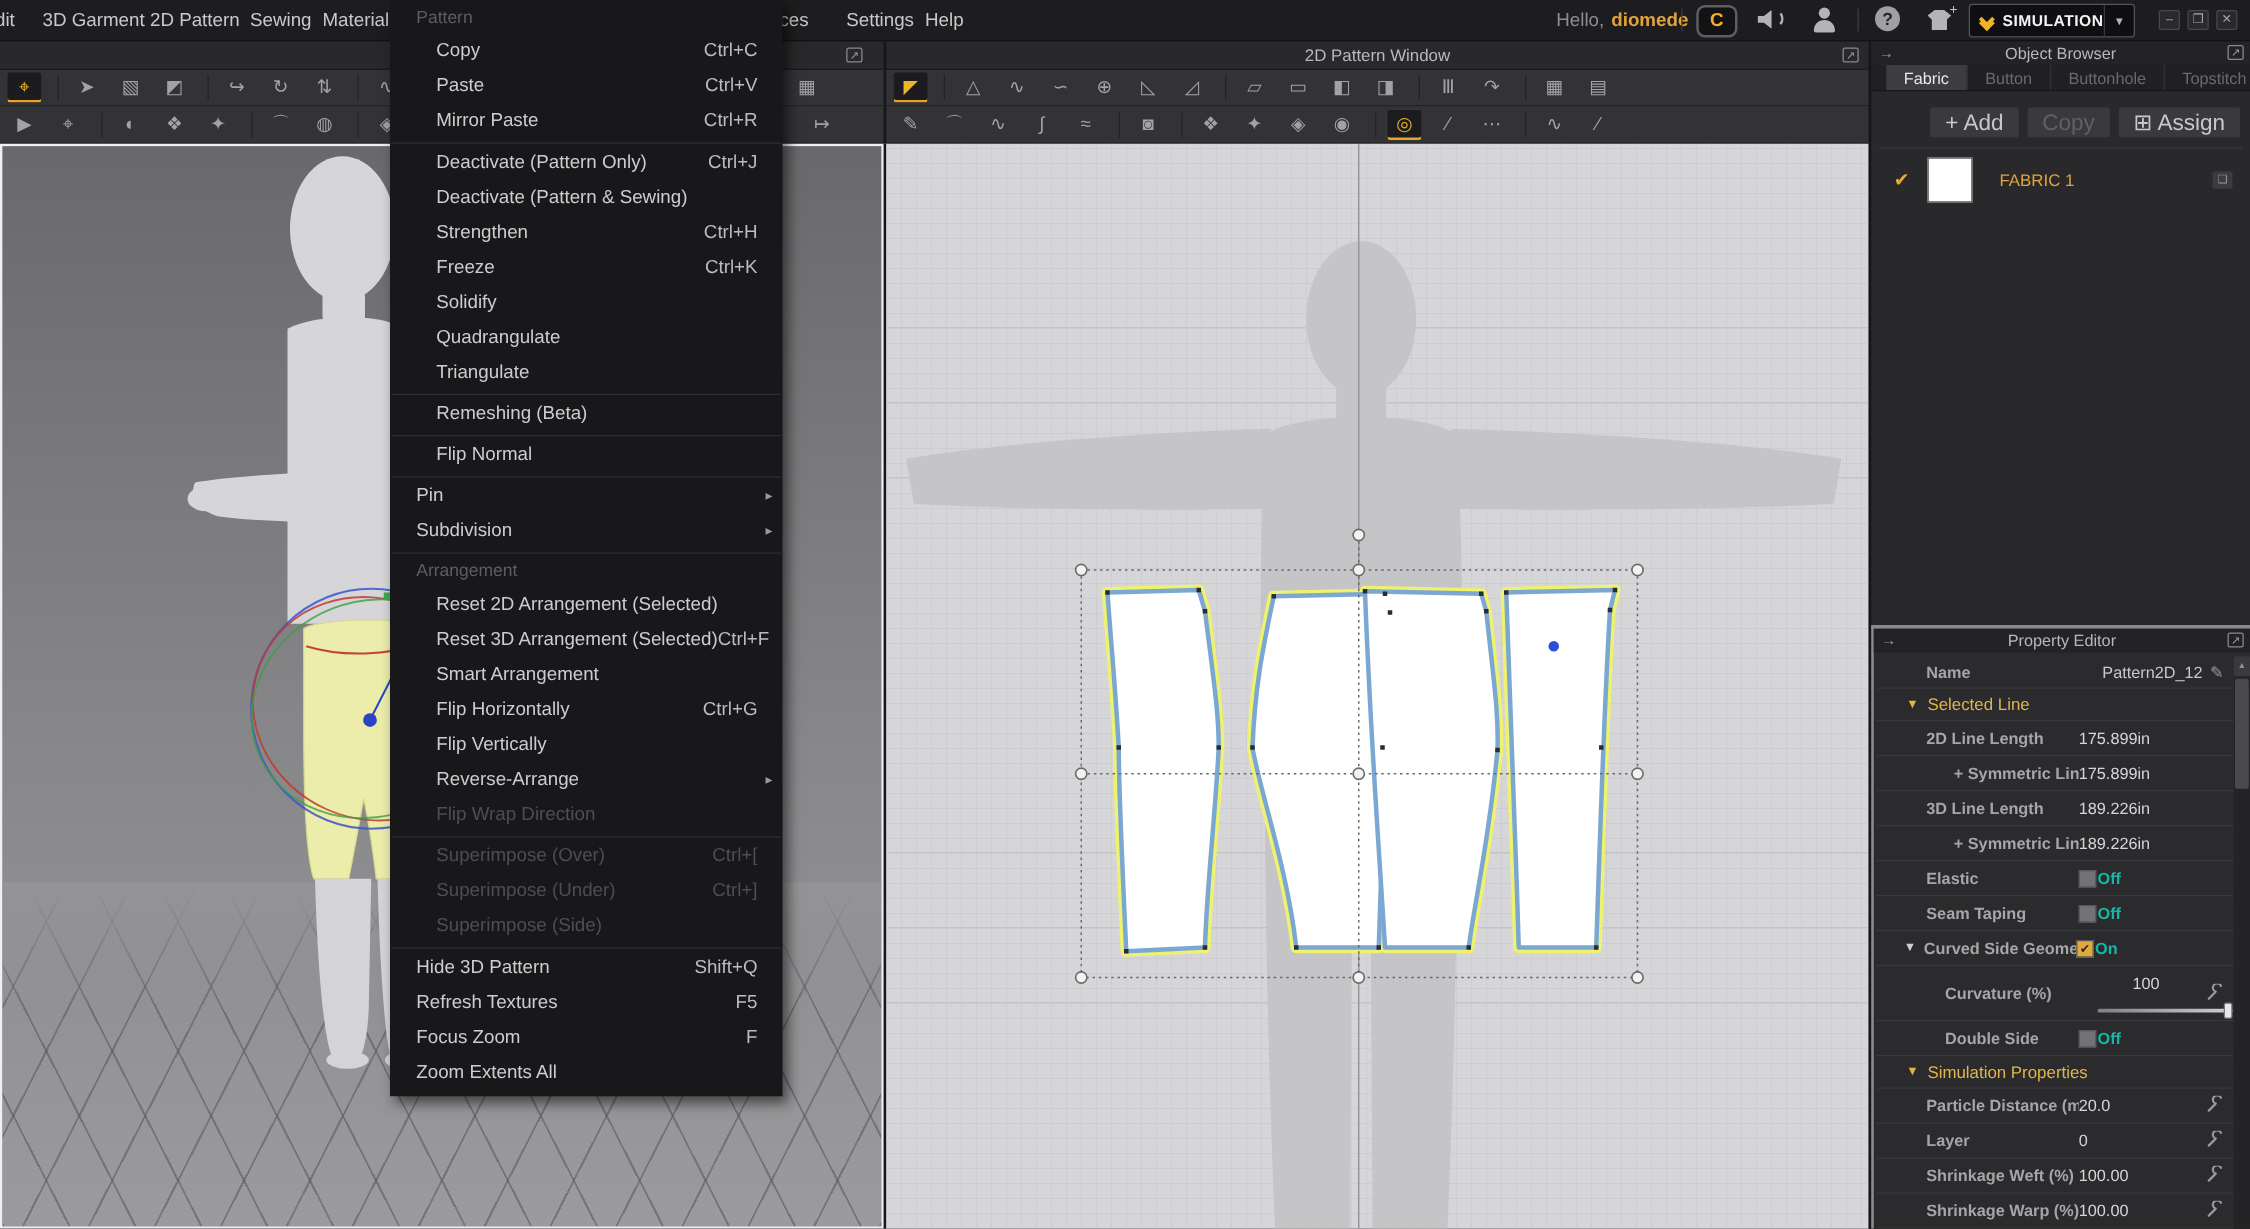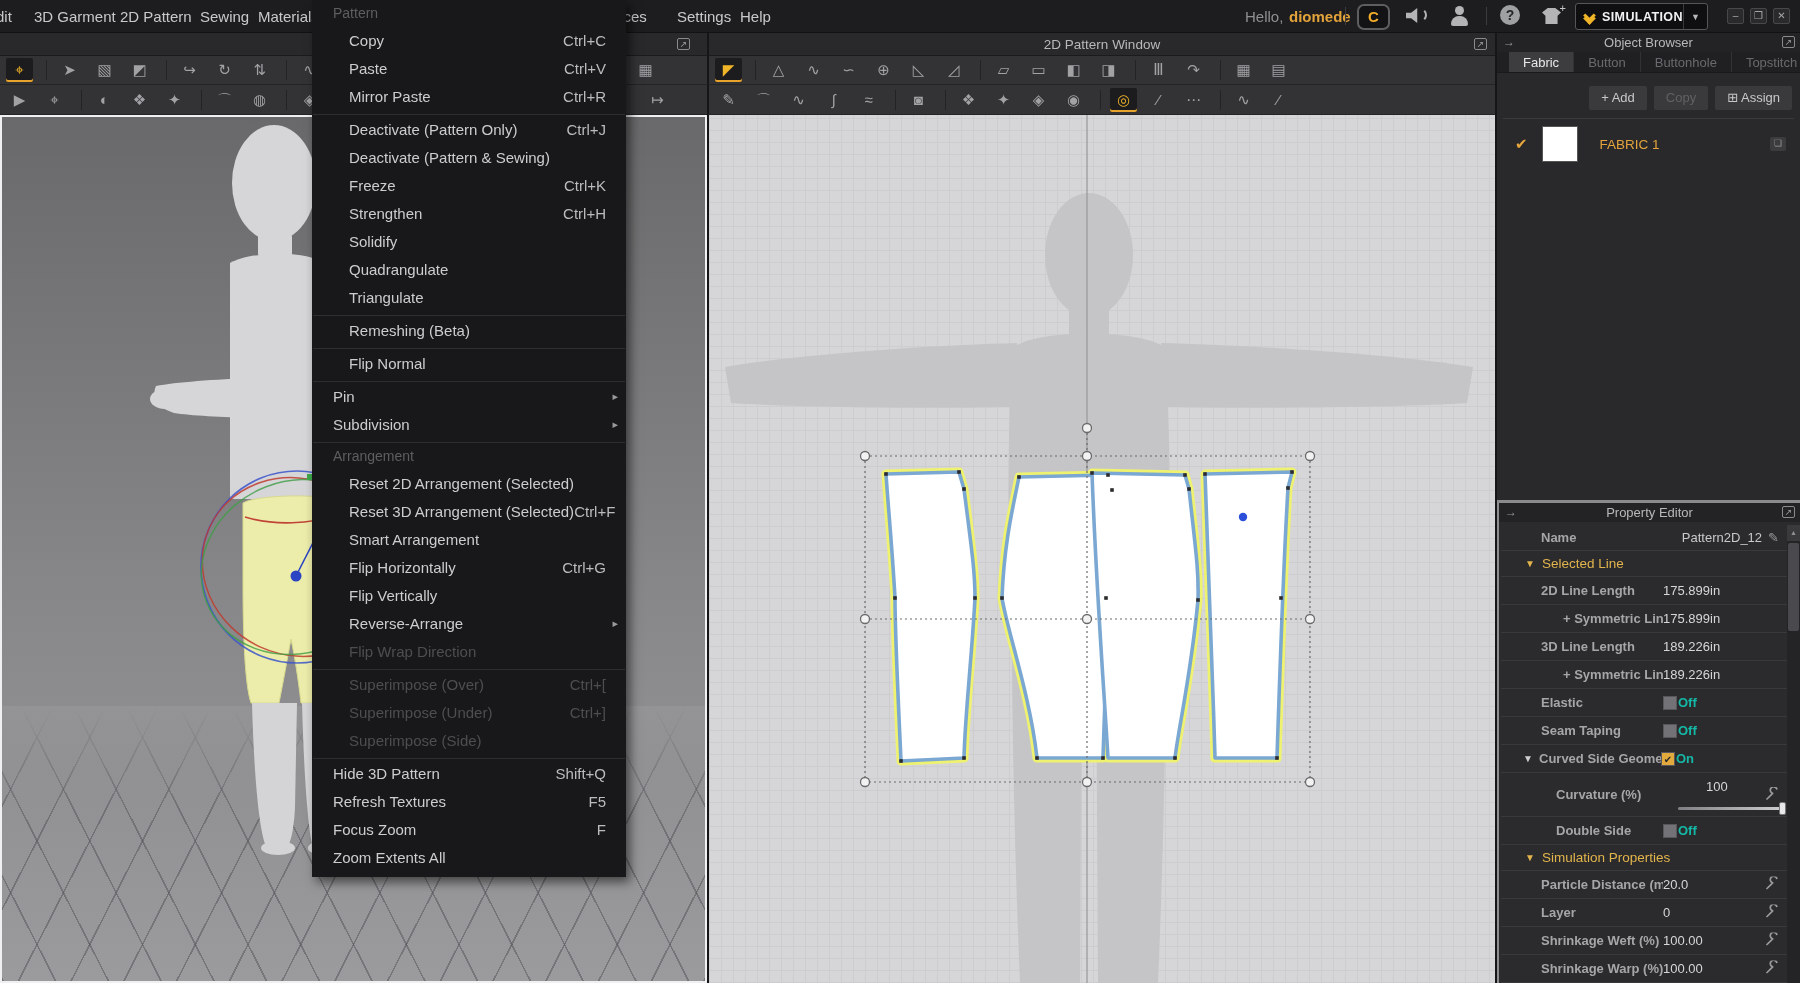--- a/index.html
+++ b/index.html
@@ -115,21 +115,21 @@
   .panel-header .popout { right:5px; top:3px; }
 
   #ob-tabs { display:flex; height:21px; background:#202022; border-bottom:1px solid #1a1a1c; align-items:stretch;
     padding-left:12px; }
   .ob-tab { padding:0 14px; font-size:13px; color:#6a6a6e; line-height:21px; border-right:1px solid #323234; }
   .ob-tab.active { background:#3d3d40; color:#e8e8ea; }
   .ob-tab-arrows { margin-left:auto; color:#7a7a7c; font-size:9px; line-height:21px; padding-right:4px; }
 
   #ob-buttons { position:absolute; left:0; top:53px; width:100%; height:24px; display:flex; justify-content:flex-end;
     padding-right:8px; gap:7px; }
-  .ob-btn { height:24px; background:#3a3a3d; border-radius:2px; color:#c8c8ca; font-size:13px;
+  .ob-btn { height:24px; background:#3a3a3d; border-radius:2px; color:#c8c8ca; font-size:18px;
     line-height:24px; padding:0 12px; }
   .ob-btn.disabled { color:#616163; }
   #ob-sep { position:absolute; left:6px; right:6px; top:85px; height:1px; background:#3a3a3c; }
   #fabric-row { position:absolute; left:0; top:91px; width:100%; height:40px; display:flex; align-items:center; }
   #fabric-check { color:#e8a83c; font-size:15px; margin-left:18px; }
   #fabric-swatch { width:36px; height:36px; background:#ffffff; border:1px solid #555; margin-left:14px; }
   #fabric-name { color:#e2a43c; font-size:13.5px; margin-left:22px; }
   #fabric-save-icon { margin-left:auto; margin-right:14px; width:16px; height:14px; background:#3c3c3e;
     color:#9a9a9c; font-size:9px; text-align:center; line-height:13px; border-radius:2px; }
 
@@ -587,27 +587,27 @@
       <span class="cm-label">Deactivate (Pattern Only)</span>
       <span class="cm-shortcut">Ctrl+J</span>
 
     </div>
     <div class="cm-row item">
       <span class="cm-label">Deactivate (Pattern &amp; Sewing)</span>
       <span class="cm-shortcut"></span>
 
     </div>
     <div class="cm-row item">
+      <span class="cm-label">Strengthen</span>
+      <span class="cm-shortcut">Ctrl+H</span>
+
+    </div>
+    <div class="cm-row item">
       <span class="cm-label">Freeze</span>
       <span class="cm-shortcut">Ctrl+K</span>
-
-    </div>
-    <div class="cm-row item">
-      <span class="cm-label">Strengthen</span>
-      <span class="cm-shortcut">Ctrl+H</span>
 
     </div>
     <div class="cm-row item">
       <span class="cm-label">Solidify</span>
       <span class="cm-shortcut"></span>
 
     </div>
     <div class="cm-row item">
       <span class="cm-label">Quadrangulate</span>
       <span class="cm-shortcut"></span>

